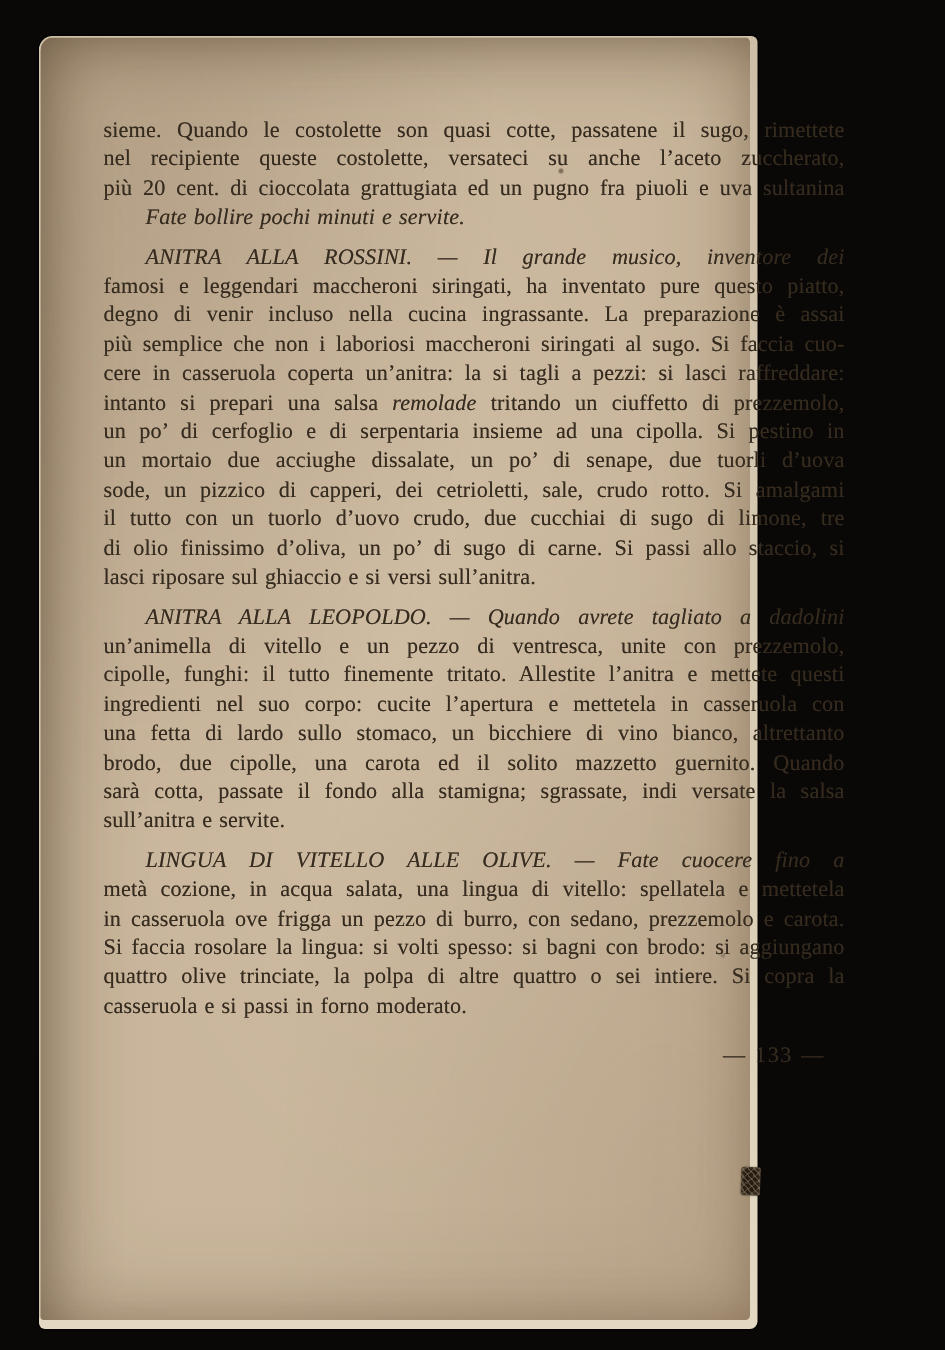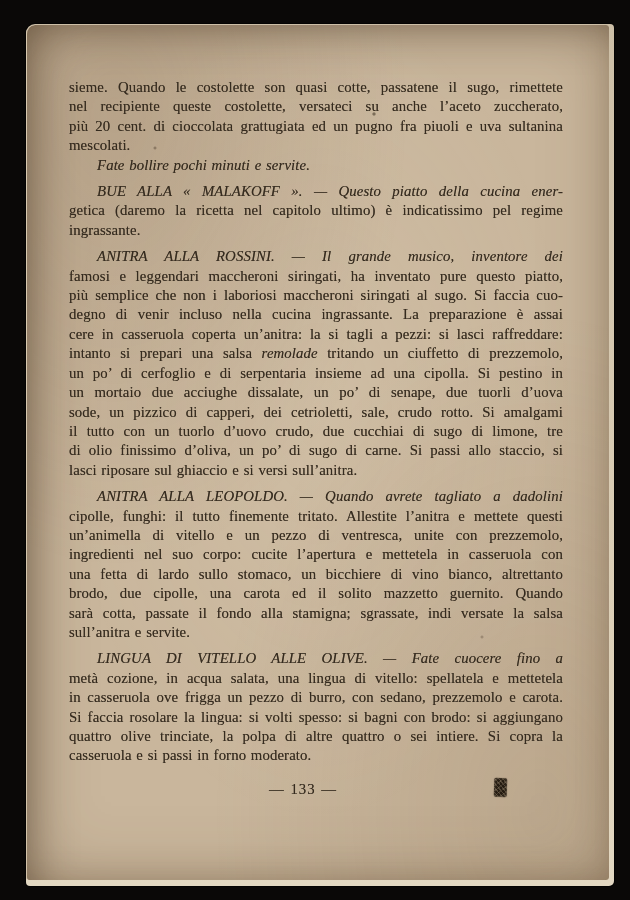--- a/index.html
+++ b/index.html
@@ -4,21 +4,21 @@
 <style>
   html,body{margin:0;padding:0;}
   body{
     width:630px;height:900px;
     background:#0a0807;
     position:relative;
     overflow:hidden;
     font-family:"Liberation Serif","DejaVu Serif",serif;
   }
   .page-edge{
-    position:absolute;left:26px;top:24px;width:588px;height:862px;
+    position:absolute;left:26px;top:24px;width:479px;height:862px;
     background:linear-gradient(180deg,#cdbfa7,#ddd0b8 70%,#e3d8c2);
     border-radius:9px 4px 5px 4px;
     box-shadow:0 0 0 1px rgba(0,0,0,.6);
   }
   .paper{
     position:absolute;left:0;top:1px;right:5px;bottom:6px;
     border-radius:9px 3px 3px 3px;
     border-left:1px solid rgba(233,222,200,.45);
     background:
       radial-gradient(circle at 347px 89px, rgba(60,48,34,.55) 0 1px, transparent 2.2px),
@@ -44,21 +44,21 @@
   }
   .para{margin:0;}
   .para.spaced{margin-top:7px;}
   .line{text-align:justify;text-align-last:justify;}
   .line.last{text-align-last:left;}
   .line.ind{text-indent:28px;font-style:italic;}
   .line i{}
   .folio{
     margin-top:14px;
     position:relative;left:-13px;
-    text-align:center;
+    text-align:right;
     letter-spacing:1px;
   }
   .stamp{
     position:absolute;left:467px;top:753px;width:13px;height:19px;
     background:
       repeating-linear-gradient(48deg, rgba(186,166,136,.3) 0 1px, transparent 1px 3px),
       repeating-linear-gradient(-40deg, rgba(186,166,136,.22) 0 1px, transparent 1px 4px),
       #251c12;
     border-radius:2px;
     transform:rotate(2deg);
@@ -70,52 +70,46 @@
 
 <div class="page-edge">
   <div class="paper">
 
     <div class="text-column">
 
       <div class="para">
           <div class="line">sieme. Quando le costolette son quasi cotte, passatene il sugo, rimettete</div>
           <div class="line">nel recipiente queste costolette, versateci su anche l’aceto zuccherato,</div>
           <div class="line">più 20 cent. di cioccolata grattugiata ed un pugno fra piuoli e uva sultanina</div>
-          <div class="line last">mescolati.</div>
         </div>
 
       <div class="para">
           <div class="line last ind">Fate bollire pochi minuti e servite.</div>
         </div>
 
-      <div class="para spaced">
-          <div class="line ind">BUE ALLA « MALAKOFF ». — Questo piatto della cucina ener-</div>
-          <div class="line">getica (daremo la ricetta nel capitolo ultimo) è indicatissimo pel regime</div>
-          <div class="line last">ingrassante.</div>
-        </div>
 
       <div class="para spaced">
           <div class="line ind">ANITRA ALLA ROSSINI. — Il grande musico, inventore dei</div>
           <div class="line">famosi e leggendari maccheroni siringati, ha inventato pure questo piatto,</div>
+          <div class="line">degno di venir incluso nella cucina ingrassante. La preparazione è assai</div>
           <div class="line">più semplice che non i laboriosi maccheroni siringati al sugo. Si faccia cuo-</div>
-          <div class="line">degno di venir incluso nella cucina ingrassante. La preparazione è assai</div>
           <div class="line">cere in casseruola coperta un’anitra: la si tagli a pezzi: si lasci raffreddare:</div>
           <div class="line"><span>intanto si prepari una salsa </span><i>remolade</i><span> tritando un ciuffetto di prezzemolo,</span></div>
           <div class="line">un po’ di cerfoglio e di serpentaria insieme ad una cipolla. Si pestino in</div>
           <div class="line">un mortaio due acciughe dissalate, un po’ di senape, due tuorli d’uova</div>
           <div class="line">sode, un pizzico di capperi, dei cetrioletti, sale, crudo rotto. Si amalgami</div>
           <div class="line">il tutto con un tuorlo d’uovo crudo, due cucchiai di sugo di limone, tre</div>
           <div class="line">di olio finissimo d’oliva, un po’ di sugo di carne. Si passi allo staccio, si</div>
           <div class="line last">lasci riposare sul ghiaccio e si versi sull’anitra.</div>
         </div>
 
       <div class="para spaced">
           <div class="line ind">ANITRA ALLA LEOPOLDO. — Quando avrete tagliato a dadolini</div>
+          <div class="line">un’animella di vitello e un pezzo di ventresca, unite con prezzemolo,</div>
           <div class="line">cipolle, funghi: il tutto finemente tritato. Allestite l’anitra e mettete questi</div>
-          <div class="line">un’animella di vitello e un pezzo di ventresca, unite con prezzemolo,</div>
           <div class="line">ingredienti nel suo corpo: cucite l’apertura e mettetela in casseruola con</div>
           <div class="line">una fetta di lardo sullo stomaco, un bicchiere di vino bianco, altrettanto</div>
           <div class="line">brodo, due cipolle, una carota ed il solito mazzetto guernito. Quando</div>
           <div class="line">sarà cotta, passate il fondo alla stamigna; sgrassate, indi versate la salsa</div>
           <div class="line last">sull’anitra e servite.</div>
         </div>
 
       <div class="para spaced">
           <div class="line ind">LINGUA DI VITELLO ALLE OLIVE. — Fate cuocere fino a</div>
           <div class="line">metà cozione, in acqua salata, una lingua di vitello: spellatela e mettetela</div>

